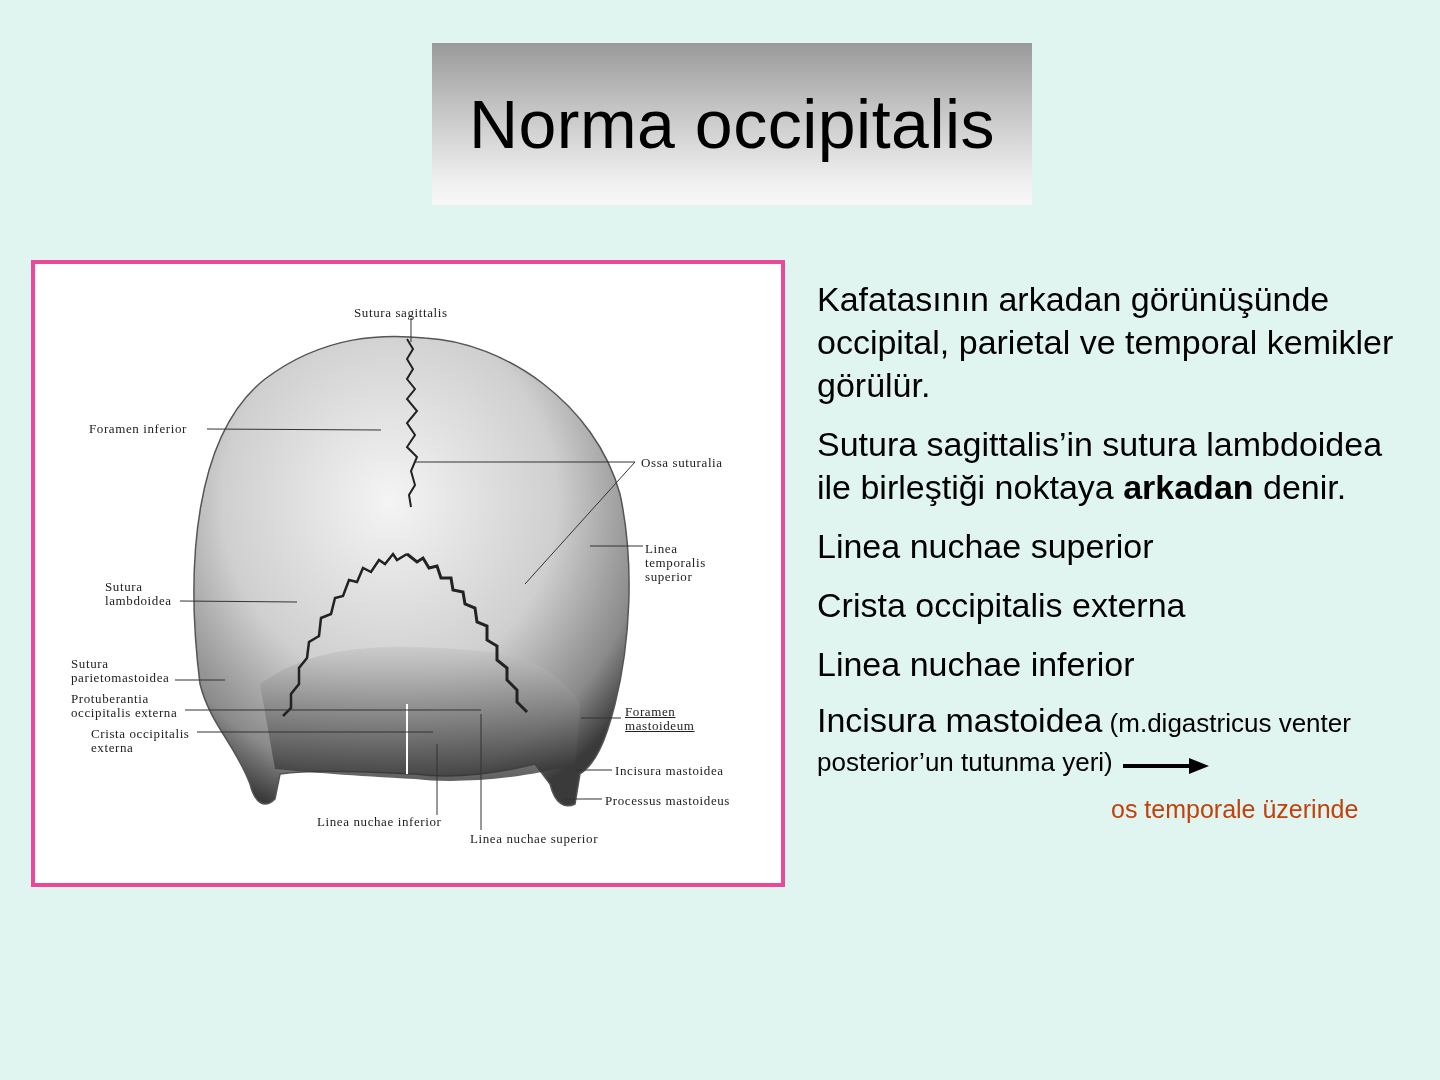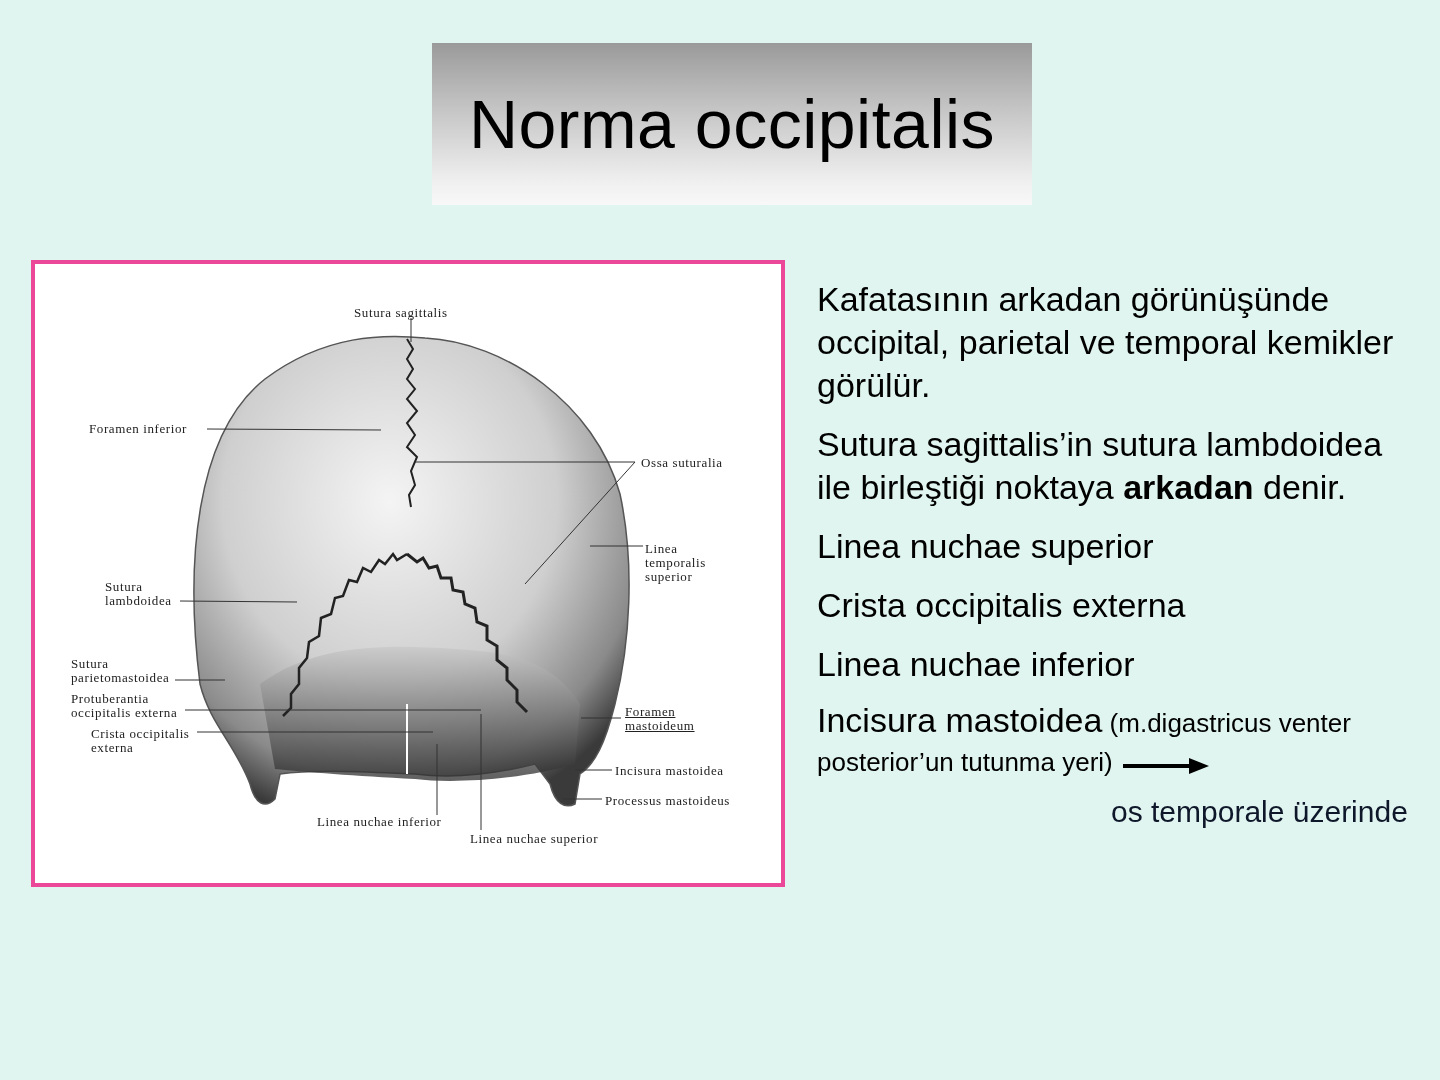--- a/index.html
+++ b/index.html
@@ -28,21 +28,21 @@
     font-size:13px; color:#222; line-height:14px; white-space:pre-line; letter-spacing:0.6px;
   }
   .text-panel {
     position:absolute; left:801px; top:262px; width:639px;
     font-family:"Liberation Sans", sans-serif; color:#000;
   }
   .para { font-size:34px; line-height:43px; margin:16px; }
   .para + .para { margin-top:9px; }
   .small { font-size:26px; }
   .arrow { display:inline-block; vertical-align:middle; margin-left:10px; }
-  .note { position:absolute; left:1111px; top:795px; font-size:30px; color:#0f172a; }
+  .note { position:absolute; left:1111px; top:795px; font-size:25px; color:#c2410c; }
 </style>
 </head>
 <body>
 
 <div class="title-box">
   <h1>Norma occipitalis</h1>
 </div>
 
 <div class="figure-frame">
   <svg width="746" height="619" viewBox="0 0 746 619">

